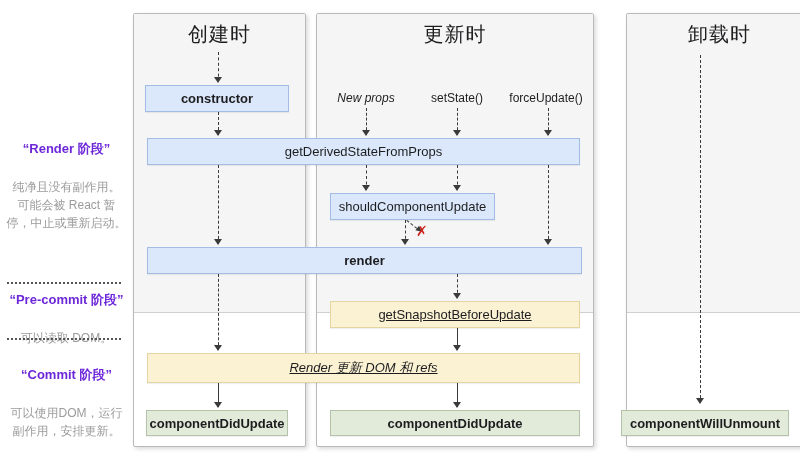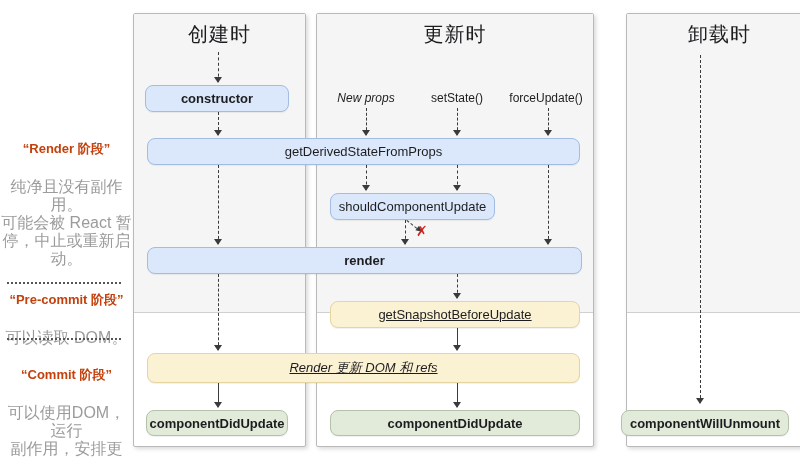--- a/index.html
+++ b/index.html
@@ -9,21 +9,21 @@
   
   .col{position:absolute;background:#ffffff;border:1px solid var(--column_border);
        box-shadow:2px 2px 4px rgba(0,0,0,0.15);border-radius:2px;}
   .phase-top{position:absolute;left:0;right:0;top:0;height:298px;background:var(--column_bg);
        border-bottom:1px solid var(--phase_divider);}
   .col-title{position:absolute;top:7px;left:0;width:100%;text-align:center;
        font-size:20px;color:var(--text);letter-spacing:1px;}
 
   
   .node{position:absolute;display:flex;align-items:center;justify-content:center;
-        font-size:13px;color:var(--text);border-radius:8px;border:1px solid;
+        font-size:13px;color:var(--text);border-radius:0;border:1px solid;
         box-shadow:0 1px 1px rgba(0,0,0,0.06);white-space:nowrap;}
   .blue{background:var(--blue_fill);border-color:var(--blue_border);}
   .yellow{background:var(--yellow_fill);border-color:var(--yellow_border);text-decoration:underline;}
   .green{background:var(--green_fill);border-color:var(--green_border);}
   .bold{font-weight:bold;}
   .italic{font-style:italic;}
 
   
   .flowlabel{position:absolute;width:120px;text-align:center;font-size:12px;color:var(--text);}
 
@@ -34,22 +34,22 @@
   .arrow::after{content:"";position:absolute;left:-4.7px;bottom:-1px;width:0;height:0;
         border:4px solid transparent;border-bottom:none;border-top:6px solid var(--arrow);}
   .diag{position:absolute;width:13px;height:0;border-top:1.5px dashed var(--arrow);
         transform:rotate(38deg);transform-origin:0 0;}
   .diag::after{content:"";position:absolute;right:-6px;top:-4.2px;width:0;height:0;
         border:3.5px solid transparent;border-right:none;border-left:6px solid var(--arrow);}
   .xmark{position:absolute;font-size:14px;font-weight:bold;color:var(--red);line-height:14px;}
 
   
   .side-block{position:absolute;left:0;width:133px;text-align:center;}
-  .side-title{font-size:13px;font-weight:bold;color:#c2410c;margin-bottom:5px;}
-  .side-desc{font-size:16px;color:var(--subtext);line-height:18px;margin-top:20px;}
+  .side-title{font-size:13px;font-weight:bold;color:#6d28d9;margin-bottom:5px;}
+  .side-desc{font-size:12px;color:var(--subtext);line-height:18px;margin-top:20px;}
   .side-desc span{display:block;}
   .dotsep{position:absolute;left:7px;width:114px;border-top:2px dotted #555;}
 </style>
 </head>
 <body>
 
 <div class="stage">
 
   <div class="side-block" style="top:140px">
     <div class="side-title">“Render 阶段”</div>

